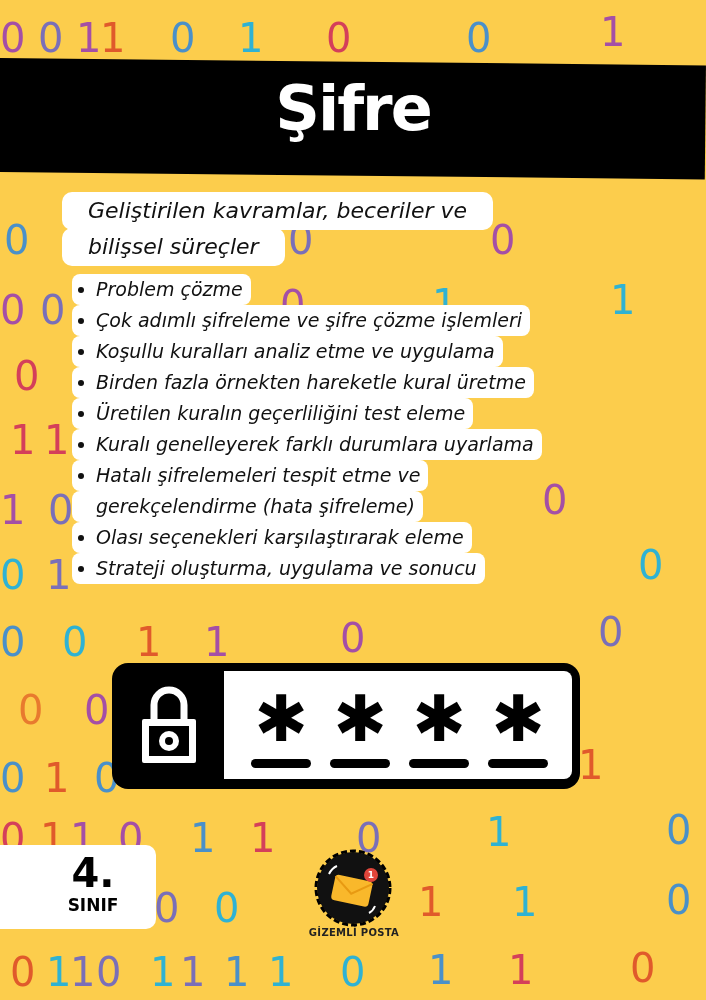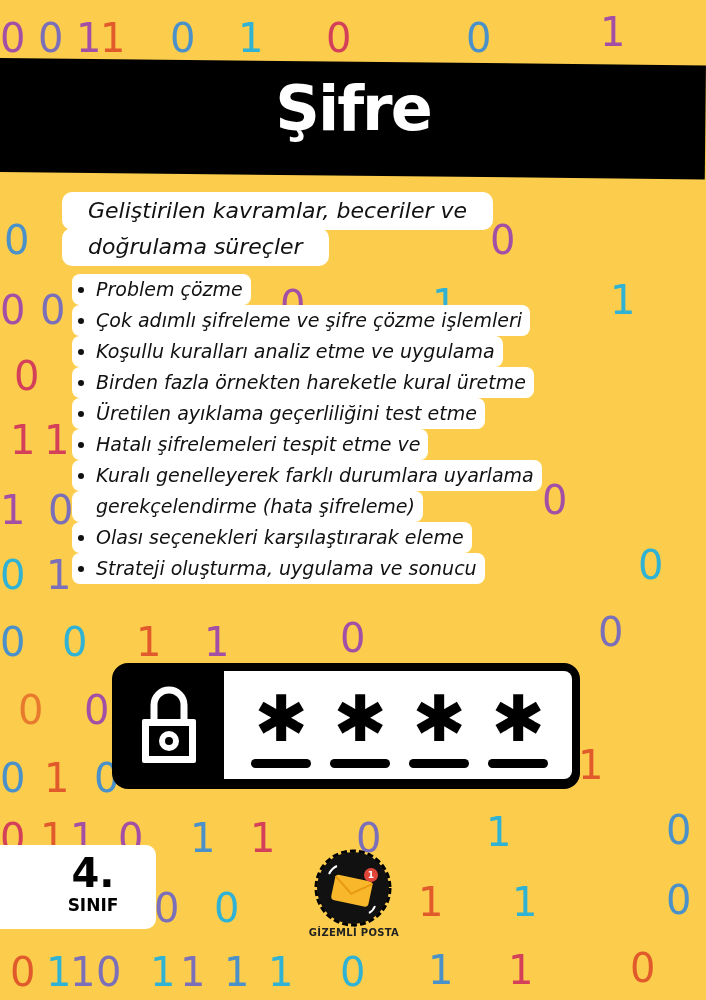--- a/index.html
+++ b/index.html
@@ -132,30 +132,30 @@
     <span class="digit" style="left: 340px; top: 952px; color: rgb(47, 178, 211);">0</span>
     <span class="digit" style="left: 428px; top: 950px; color: rgb(74, 144, 201);">1</span>
     <span class="digit" style="left: 508px; top: 950px; color: rgb(212, 63, 90);">1</span>
     <span class="digit" style="left: 630px; top: 948px; color: rgb(224, 90, 43);">0</span>
   </div>
 
 <div class="band"></div>
 <div class="title">Şifre</div>
 
 <div class="pill heading-pill" style="left:62px; top:192px;">Geliştirilen kavramlar, beceriler ve</div>
-<div class="pill heading-pill" style="left:62px; top:228px;">doğrulama süreçler</div>
+<div class="pill heading-pill" style="left:62px; top:228px;">bilişsel süreçler</div>
 
 <div class="list">
   <span class="li">Problem çözme</span>
   <span class="li">Çok adımlı şifreleme ve şifre çözme işlemleri</span>
   <span class="li">Koşullu kuralları analiz etme ve uygulama</span>
   <span class="li">Birden fazla örnekten hareketle kural üretme</span>
-  <span class="li">Üretilen ayıklama geçerliliğini test etme</span>
+  <span class="li">Üretilen kuralın geçerliliğini test eleme</span>
+  <span class="li">Kuralı genelleyerek farklı durumlara uyarlama</span>
   <span class="li">Hatalı şifrelemeleri tespit etme ve</span>
-  <span class="li">Kuralı genelleyerek farklı durumlara uyarlama</span>
   <span class="li cont">gerekçelendirme (hata şifreleme)</span>
   <span class="li">Olası seçenekleri karşılaştırarak eleme</span>
   <span class="li">Strateji oluşturma, uygulama ve sonucu</span>
 </div>
 
 <div class="pwbox">
   <svg style="position:absolute;left:26px;top:22px;" width="62" height="82" viewBox="0 0 62 82">
     <path d="M16 36 V20 a15 15 0 0 1 30 0 V36" fill="none" stroke="#fff" stroke-width="7"></path>
     <rect x="4" y="34" width="54" height="44" rx="2" fill="#fff"></rect>
     <rect x="11" y="41" width="40" height="30" fill="#000"></rect>

